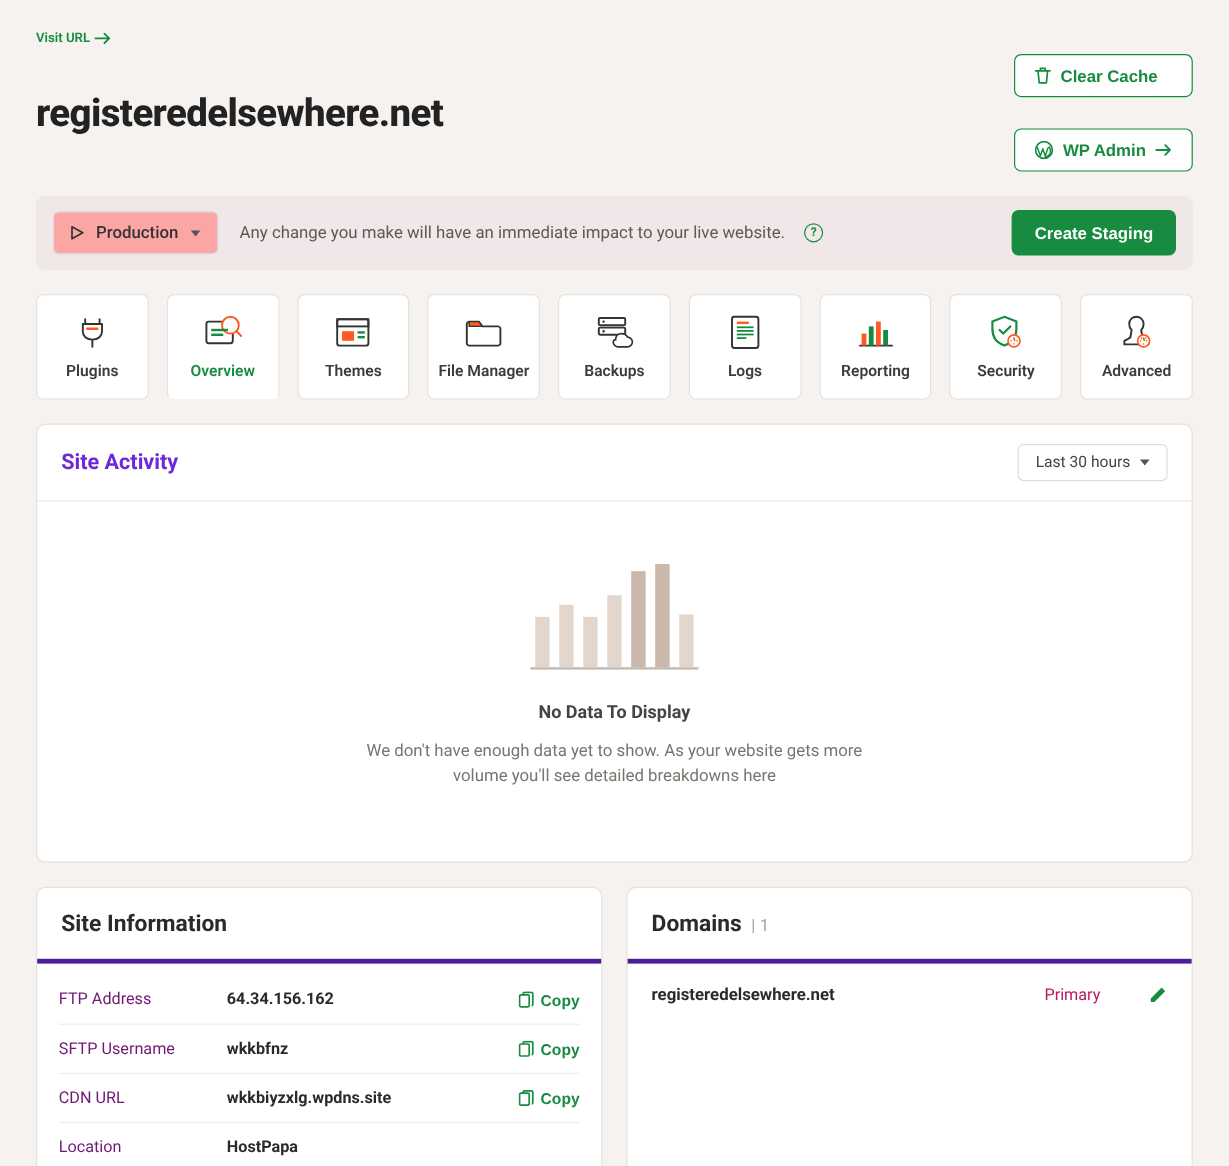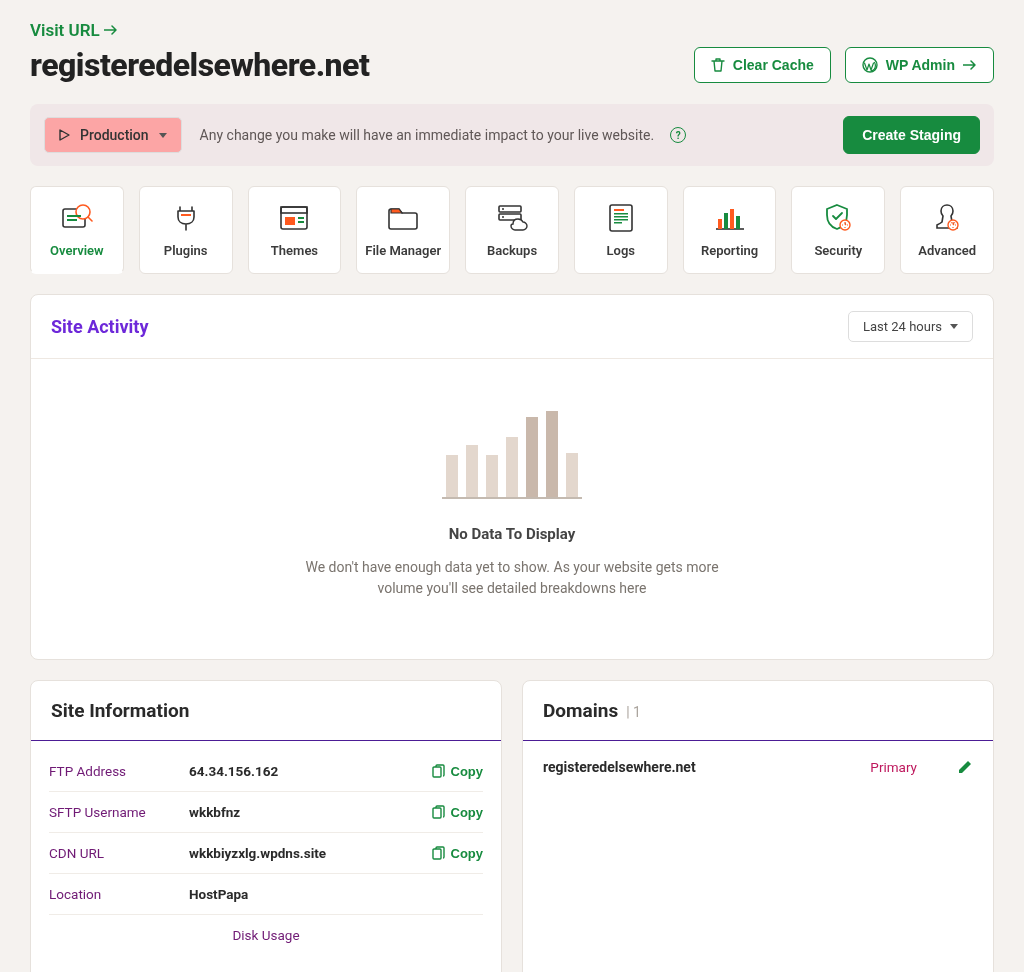--- a/index.html
+++ b/index.html
@@ -6,39 +6,39 @@
     body {
       font-family: -apple-system, BlinkMacSystemFont, "Segoe UI", Roboto, Helvetica, Arial, sans-serif;
       background: #f5f2ef;
       width: 1024px;
       padding: 20px 30px;
       color: #333;
     }
     a.visit-url {
       color: #178b3f;
       font-weight: 600;
-      font-size: 17px;
+      font-size: 11px;
       text-decoration: none;
       display: inline-flex;
       align-items: center;
       gap: 4px;
     }
     .header-row {
       display: flex;
       justify-content: space-between;
       align-items: center;
       margin-top: 6px;
     }
     .site-title {
       font-size: 32px;
       font-weight: 800;
       color: #222;
       letter-spacing: -0.5px;
     }
-    .header-buttons { display: flex; gap: 14px; }
+    .header-buttons { display: flex; gap: 26px; flex-direction: column; }
     .btn-outline {
       background: #fff;
       border: 1.5px solid #178b3f;
       color: #178b3f;
       padding: 9px 16px;
       border-radius: 6px;
       font-weight: 600;
       font-size: 14px;
       cursor: pointer;
       display: inline-flex;
@@ -141,21 +141,21 @@
     }
     .activity-body {
       padding: 50px 30px 60px;
       text-align: center;
     }
     .nodata-title { font-weight: 700; color: #444; margin-top: 24px; margin-bottom: 14px; font-size: 15px; }
     .nodata-sub { color: #7a746e; font-size: 14px; max-width: 420px; margin: 0 auto; line-height: 1.5; }
 
     .two-col { display: flex; gap: 20px; margin-top: 20px; }
     .col { flex: 1; background: #fff; border: 1px solid #e6e1dc; border-radius: 8px; }
-    .col-header { padding: 18px 20px; border-bottom: 1px solid #4c1d95; display: flex; align-items: baseline; gap: 8px; text-align: right; }
+    .col-header { padding: 18px 20px; border-bottom: 4px solid #4c1d95; display: flex; align-items: baseline; gap: 8px; text-align: right; }
     .col-header h2 { font-size: 19px; font-weight: 700; color: #2a2a2a; }
     .col-header .count { color: #aba49d; font-size: 14px; }
     .info-table { padding: 10px 18px 18px; }
     .info-row {
       display: flex; justify-content: space-between; align-items: center;
       padding: 12px 0; border-bottom: 1px solid #f0ece7; font-size: 13.5px;
     }
     .info-row:last-child { border-bottom: none; flex-direction: column; }
     .info-label { color: #701a75; flex: 0 0 140px; }
     .info-value { font-weight: 700; color: #2a2a2a; flex: 1; }
@@ -233,40 +233,40 @@
     <div class="env-msg">
       <span>Any change you make will have an immediate impact to your live website.</span>
       <span class="help-circle">?</span>
     </div>
   </div>
   <button class="btn-green">Create Staging</button>
 </div>
 
 
 <div class="tabs">
+  <div class="tab">
+    <div class="icon-wrap">
+      <svg width="28" height="30" viewBox="0 0 28 30">
+          <path d="M8 4v4M20 4v4M6 8h16v6c0 4-3 7-8 7s-8-3-8-7V8zM14 21v6" stroke="#333" stroke-width="1.6" fill="none" stroke-linecap="round" stroke-linejoin="round"></path>
+          <path d="M9 11h10v2H9z" fill="#ff5a1f"></path>
+        </svg>
+    </div>
+    <span>Plugins</span>
+  </div>
   <div class="tab active">
     <div class="icon-wrap">
       <svg width="32" height="30" viewBox="0 0 32 30">
           <rect x="2" y="6" width="22" height="18" rx="2" stroke="#333" stroke-width="1.6" fill="none"></rect>
           <circle cx="22" cy="9" r="7" stroke="#ff5a1f" stroke-width="1.6" fill="#fff"></circle>
           <path d="M27 14l4 4" stroke="#ff5a1f" stroke-width="1.6" stroke-linecap="round"></path>
           <rect x="6" y="12" width="14" height="2" fill="#178b3f"></rect>
           <rect x="6" y="16" width="10" height="2" fill="#178b3f"></rect>
         </svg>
     </div>
     <span>Overview</span>
-  </div>
-  <div class="tab">
-    <div class="icon-wrap">
-      <svg width="28" height="30" viewBox="0 0 28 30">
-          <path d="M8 4v4M20 4v4M6 8h16v6c0 4-3 7-8 7s-8-3-8-7V8zM14 21v6" stroke="#333" stroke-width="1.6" fill="none" stroke-linecap="round" stroke-linejoin="round"></path>
-          <path d="M9 11h10v2H9z" fill="#ff5a1f"></path>
-        </svg>
-    </div>
-    <span>Plugins</span>
   </div>
   <div class="tab">
     <div class="icon-wrap">
       <svg width="30" height="26" viewBox="0 0 30 26">
           <rect x="2" y="2" width="26" height="22" rx="2" stroke="#333" stroke-width="1.6" fill="none"></rect>
           <rect x="2" y="2" width="26" height="6" stroke="#333" stroke-width="1.6" fill="none"></rect>
           <rect x="6" y="12" width="10" height="8" fill="#ff5a1f"></rect>
           <rect x="19" y="12" width="6" height="2" fill="#178b3f"></rect>
           <rect x="19" y="16" width="6" height="2" fill="#178b3f"></rect>
         </svg>
@@ -340,21 +340,21 @@
     </div>
     <span>Advanced</span>
   </div>
 </div>
 
 
 <div class="card">
   <div class="card-header">
     <h2>Site Activity</h2>
     <div class="dropdown-btn">
-      <span>Last 24 hours</span>
+      <span>Last 30 hours</span>
       <span class="caret-down"></span>
     </div>
   </div>
   <div class="activity-body">
     <div class="bars-placeholder">
       <div style="height:42px;"></div>
       <div style="height:52px;"></div>
       <div style="height:42px;"></div>
       <div style="height:60px;"></div>
       <div class="dark" style="height:80px;"></div>

